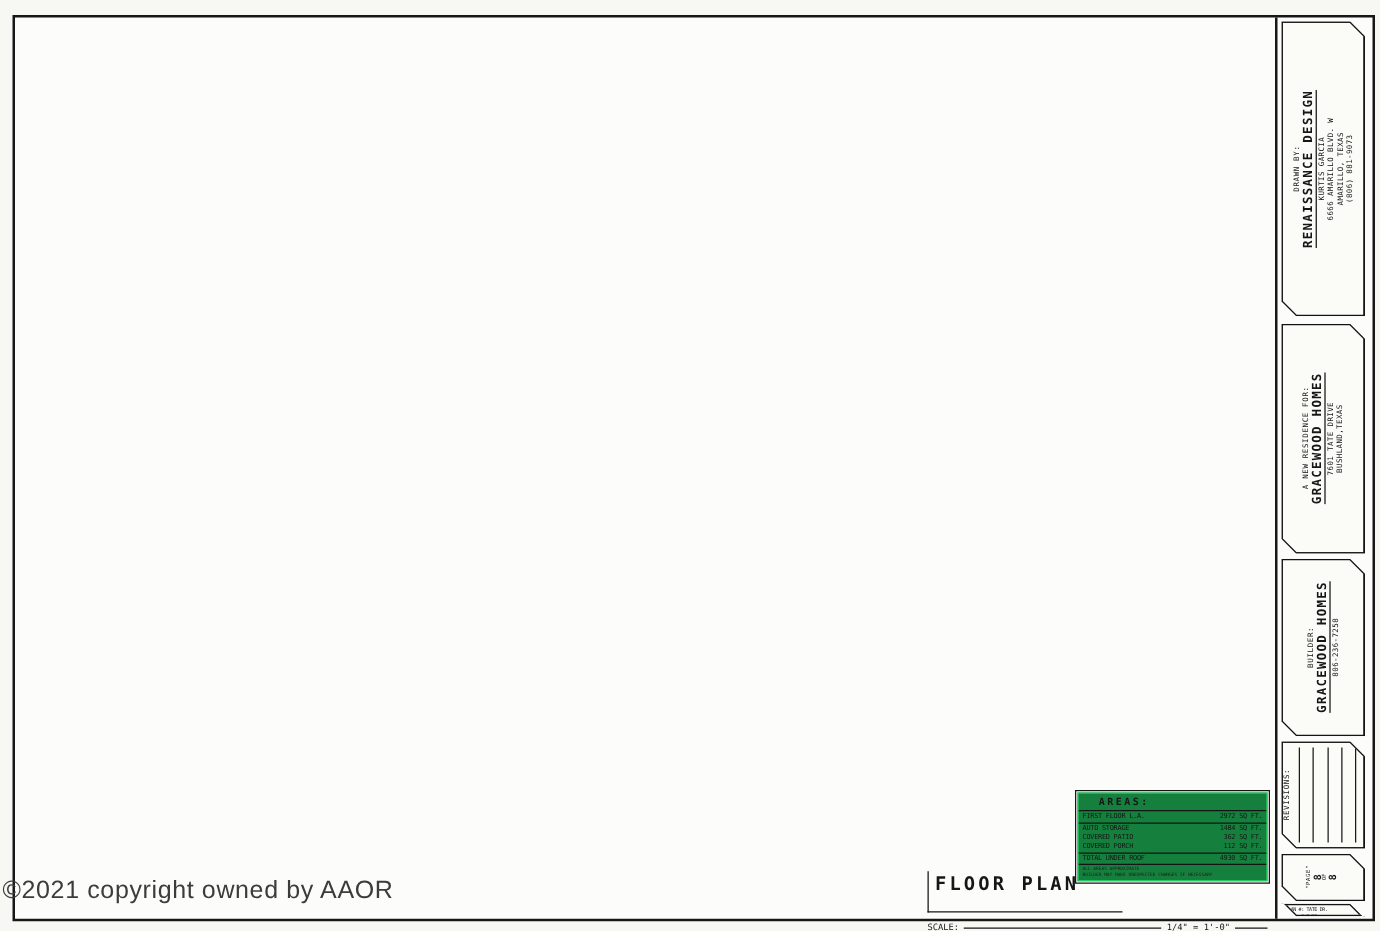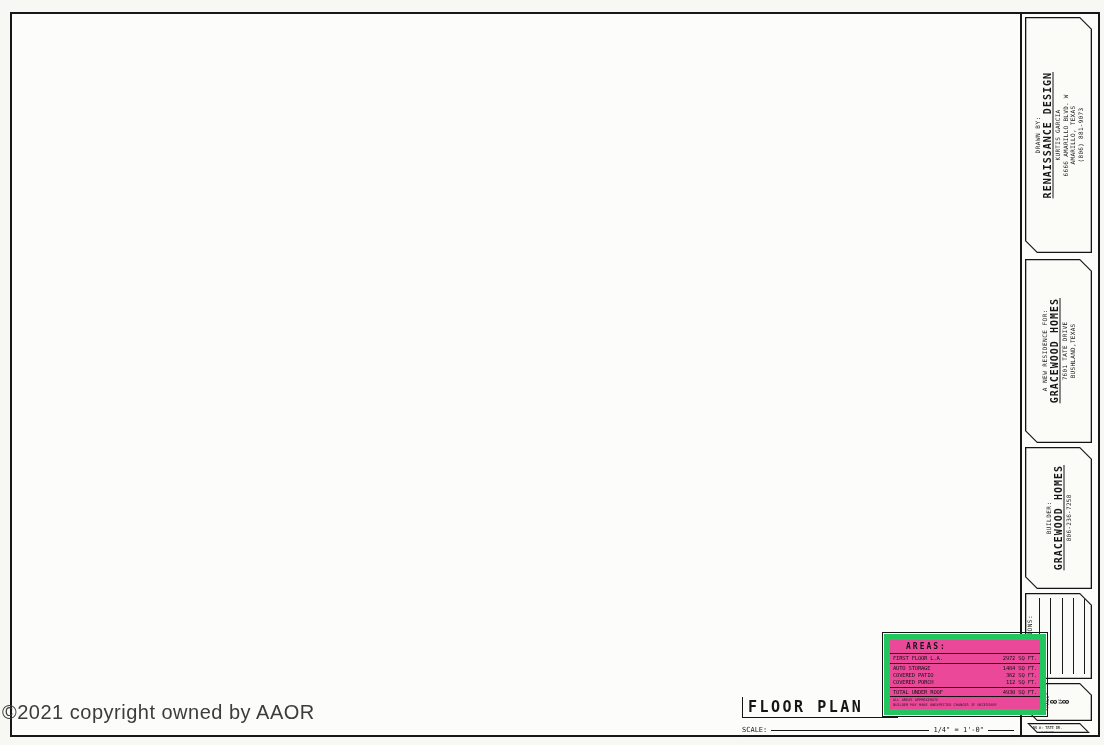--- a/index.html
+++ b/index.html
@@ -18,32 +18,32 @@
   .rot{writing-mode:vertical-rl;transform:rotate(180deg);text-align:center;line-height:1.25;}
   .tb-head{font-size:6px;letter-spacing:.5px;}
   .tb-name{font-size:10px;font-weight:700;letter-spacing:1px;text-decoration:underline;}
   .tb-line{font-size:6px;letter-spacing:.3px;}
   .rev-wrap{display:flex;width:100%;height:100%;align-items:center;}
   .rev-lines{flex:1;display:flex;justify-content:space-around;height:92%;align-items:center;}
   .rev-line{width:1px;height:100%;background:#1a1a1a;}
   .stamp{font-size:4px;line-height:1.3;letter-spacing:-.3px;color:#1d1d1d;
          text-align:left;padding:1px 2px;filter:blur(.2px);}
   
-  .areas{position:absolute;left:884px;top:634px;width:150px;border:6px solid #22c55e;
-         outline:1px solid #151515;outline-offset:1.5px;background:#ec4899;}
+  .areas{position:absolute;left:862px;top:634px;width:150px;border:1px solid #22c55e;
+         outline:1px solid #151515;outline-offset:1.5px;background:#15803d;}
   .ar-title{font-size:8px;font-weight:700;letter-spacing:2px;padding:2px 0 2px 16px;
             border-bottom:1px solid #151515;}
   .ar-row{display:flex;justify-content:space-between;font-size:5.5px;line-height:1.25;
           padding:0 3px;letter-spacing:-.2px;}
   .ar-sec{border-bottom:1px solid #151515;padding:1px 0;}
   .ar-notes{font-size:3.6px;line-height:1.2;padding:1px 3px 2px 3px;color:#1d1d1d;filter:blur(.15px);}
   
   .fp-wrap{position:absolute;left:742px;top:697px;width:272px;}
   .fp-title{font-size:15px;font-weight:700;letter-spacing:2.5px;border-left:1.5px solid #151515;
-            border-bottom:1.5px solid #151515;padding:1px 0 1px 5px;width:150px;}
+            border-bottom:1.5px solid #151515;padding:1px 0 13px 5px;width:150px;}
   .scale-row{display:flex;align-items:center;font-size:7px;margin-top:8px;
              border-bottom:1px solid #151515;padding-bottom:2px;}
   .scale-line{flex:1;height:1px;background:#151515;margin:0 4px;}
   .scale-end{width:26px;height:1px;background:#151515;margin-left:4px;}
   
   .copyright{position:absolute;left:2px;top:701px;font-family:"Liberation Sans",sans-serif;
              font-size:20px;color:#3c3c3c;letter-spacing:.5px;}
   
   svg text{font-family:"DejaVu Sans Mono",monospace;fill:#141414;}
   .rm{font-size:8px;font-weight:700;letter-spacing:.4px;text-anchor:middle;}

